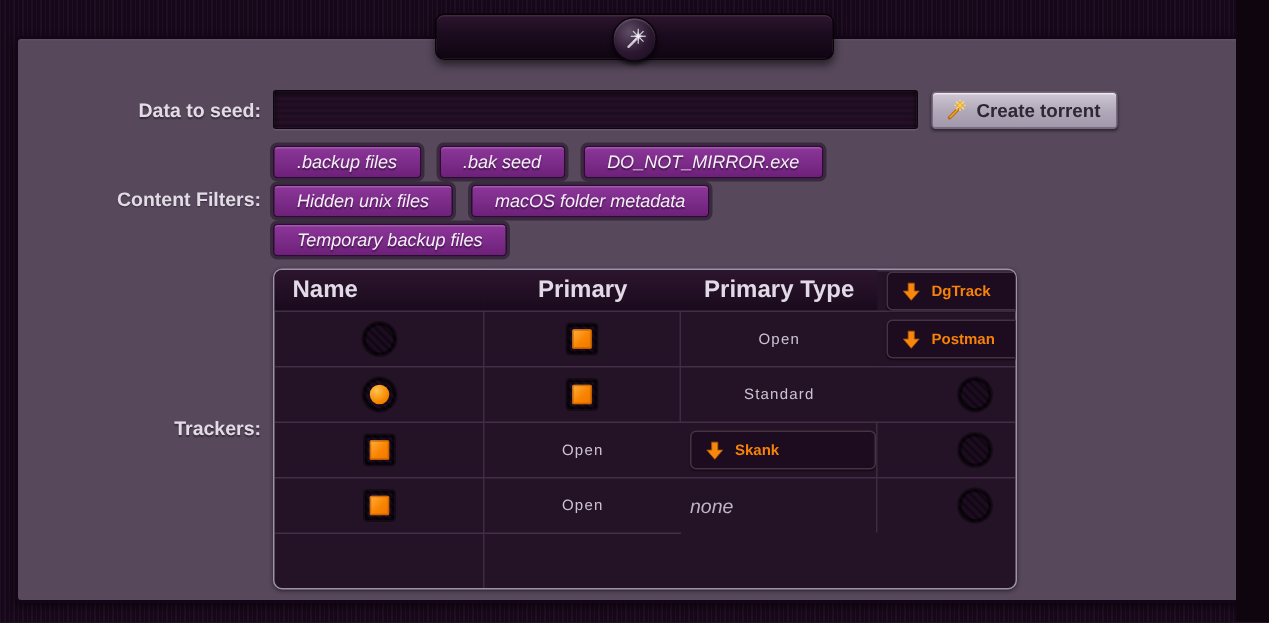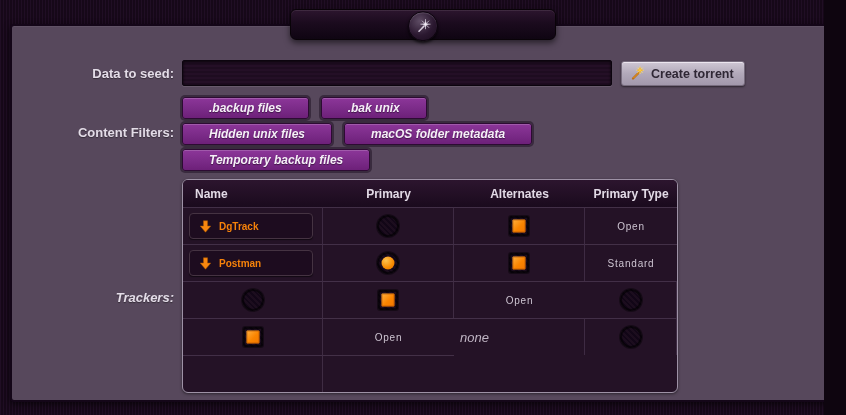--- a/index.html
+++ b/index.html
@@ -53,41 +53,41 @@
     border:1px solid #776c7e;border-radius:3px;
     box-shadow:inset 0 1px 0 #ece6ef, 0 1px 2px rgba(0,0,0,0.5);
     font-size:12.5px;font-weight:bold;color:#2f2735;cursor:pointer;
     font-family:"Liberation Sans",sans-serif;
     justify-content:center;
   }
   
   .chips-wrap{position:absolute;left:170px;top:71px;width:560px;}
   .chip-row{display:flex;gap:12px;margin-bottom:4px;}
   .chip{
-    display:inline-block;padding:3px 26px;
+    display:inline-block;padding:3px 15px;
     background:linear-gradient(#8e379b,#8c3699 0%,#7b2b88 55%,#6d2079);
     border:1px solid #2d0b33;border-radius:3px;
     box-shadow:0 0 0 2px rgba(22,8,26,0.45), inset 0 1px 0 rgba(255,255,255,0.18);
-    color:#f6eff8;font-size:12px;font-weight:bold;font-style:italic;
+    color:#f6eff8;font-size:12px;font-weight:normal;font-style:italic;
     cursor:pointer;white-space:nowrap;
     text-shadow:0 1px 1px rgba(0,0,0,0.45);
   }
   
   .table{
     position:absolute;left:170px;top:153px;width:494px;
     display:grid;grid-template-columns:140px 131px 131px 1fr;
     grid-template-rows:27px repeat(5,37px);
     background:#241226;
     border:1px solid #9e92a6;border-radius:6px;overflow:hidden;
     box-shadow:0 1px 3px rgba(0,0,0,0.5);
     box-sizing:content-box;
   }
   .th{
     background:linear-gradient(#2c152e,#1a0a1d);
-    color:#e2dae6;font-size:12px;font-weight:bold;
+    color:#e2dae6;font-size:16px;font-weight:bold;
     display:flex;align-items:center;justify-content:center;
   }
   .th.first{justify-content:flex-start;padding-left:12px;}
   .td{
     display:flex;align-items:center;justify-content:center;
     border-top:1px solid rgba(125,105,135,0.35);
     box-sizing:border-box;
   }
   .td.first{justify-content:flex-start;padding-left:6px;}
   .td:not(.lastcol){border-right:1px solid rgba(125,105,135,0.30);}
@@ -146,36 +146,36 @@
           <path d="M10 1.6 L10.7 3.5 L12.6 4.2 L10.7 4.9 L10 6.8 L9.3 4.9 L7.4 4.2 L9.3 3.5 Z" fill="#ffd24a" stroke="#e8940a" stroke-width="0.4"></path>
         </svg>
       </span>
       <span>Create torrent</span>
     </button>
 
     <div class="form-label" style="top:99px;">Content Filters:</div>
     <div class="chips-wrap">
         <div class="chip-row">
           <span class="chip">.backup files</span>
-          <span class="chip">.bak unix</span>
+          <span class="chip">.bak seed</span>
+          <span class="chip">DO_NOT_MIRROR.exe</span>
         </div>
         <div class="chip-row">
           <span class="chip">Hidden unix files</span>
           <span class="chip">macOS folder metadata</span>
         </div>
         <div class="chip-row">
           <span class="chip">Temporary backup files</span>
         </div>
       </div>
 
-    <div class="form-label" style="top:264px;font-style:italic;">Trackers:</div>
+    <div class="form-label" style="top:252px;">Trackers:</div>
     <div class="table">
         <div class="th first">Name</div>
         <div class="th">Primary</div>
-        <div class="th">Alternates</div>
         <div class="th">Primary Type</div>
         <div class="td first row-dark">
           <button class="tracker-btn">
             <span style="display: flex;">
               <svg width="13" height="13" viewBox="0 0 12 12">
                 <path d="M6 11.3 L1.1 5.6 L4.1 5.6 L4.1 0.7 L7.9 0.7 L7.9 5.6 L10.9 5.6 Z" fill="#f8870f" stroke="#a85500" stroke-width="0.5"></path>
               </svg>
             </span>
             <span class="tracker-name">DgTrack</span>
           </button>
@@ -209,20 +209,30 @@
           <span class="type-label">Standard</span>
         </div>
         <div class="td row-dark">
           <div class="radio"></div>
         </div>
         <div class="td row-dark">
           <div class="checkbox checked"></div>
         </div>
         <div class="td lastcol row-dark">
           <span class="type-label">Open</span>
+        </div>
+        <div class="td first row-light">
+          <button class="tracker-btn">
+            <span style="display: flex;">
+              <svg width="13" height="13" viewBox="0 0 12 12">
+                <path d="M6 11.3 L1.1 5.6 L4.1 5.6 L4.1 0.7 L7.9 0.7 L7.9 5.6 L10.9 5.6 Z" fill="#f8870f" stroke="#a85500" stroke-width="0.5"></path>
+              </svg>
+            </span>
+            <span class="tracker-name">Skank</span>
+          </button>
         </div>
         <div class="td row-light">
           <div class="radio"></div>
         </div>
         <div class="td row-light">
           <div class="checkbox checked"></div>
         </div>
         <div class="td lastcol row-light">
           <span class="type-label">Open</span>
         </div>

